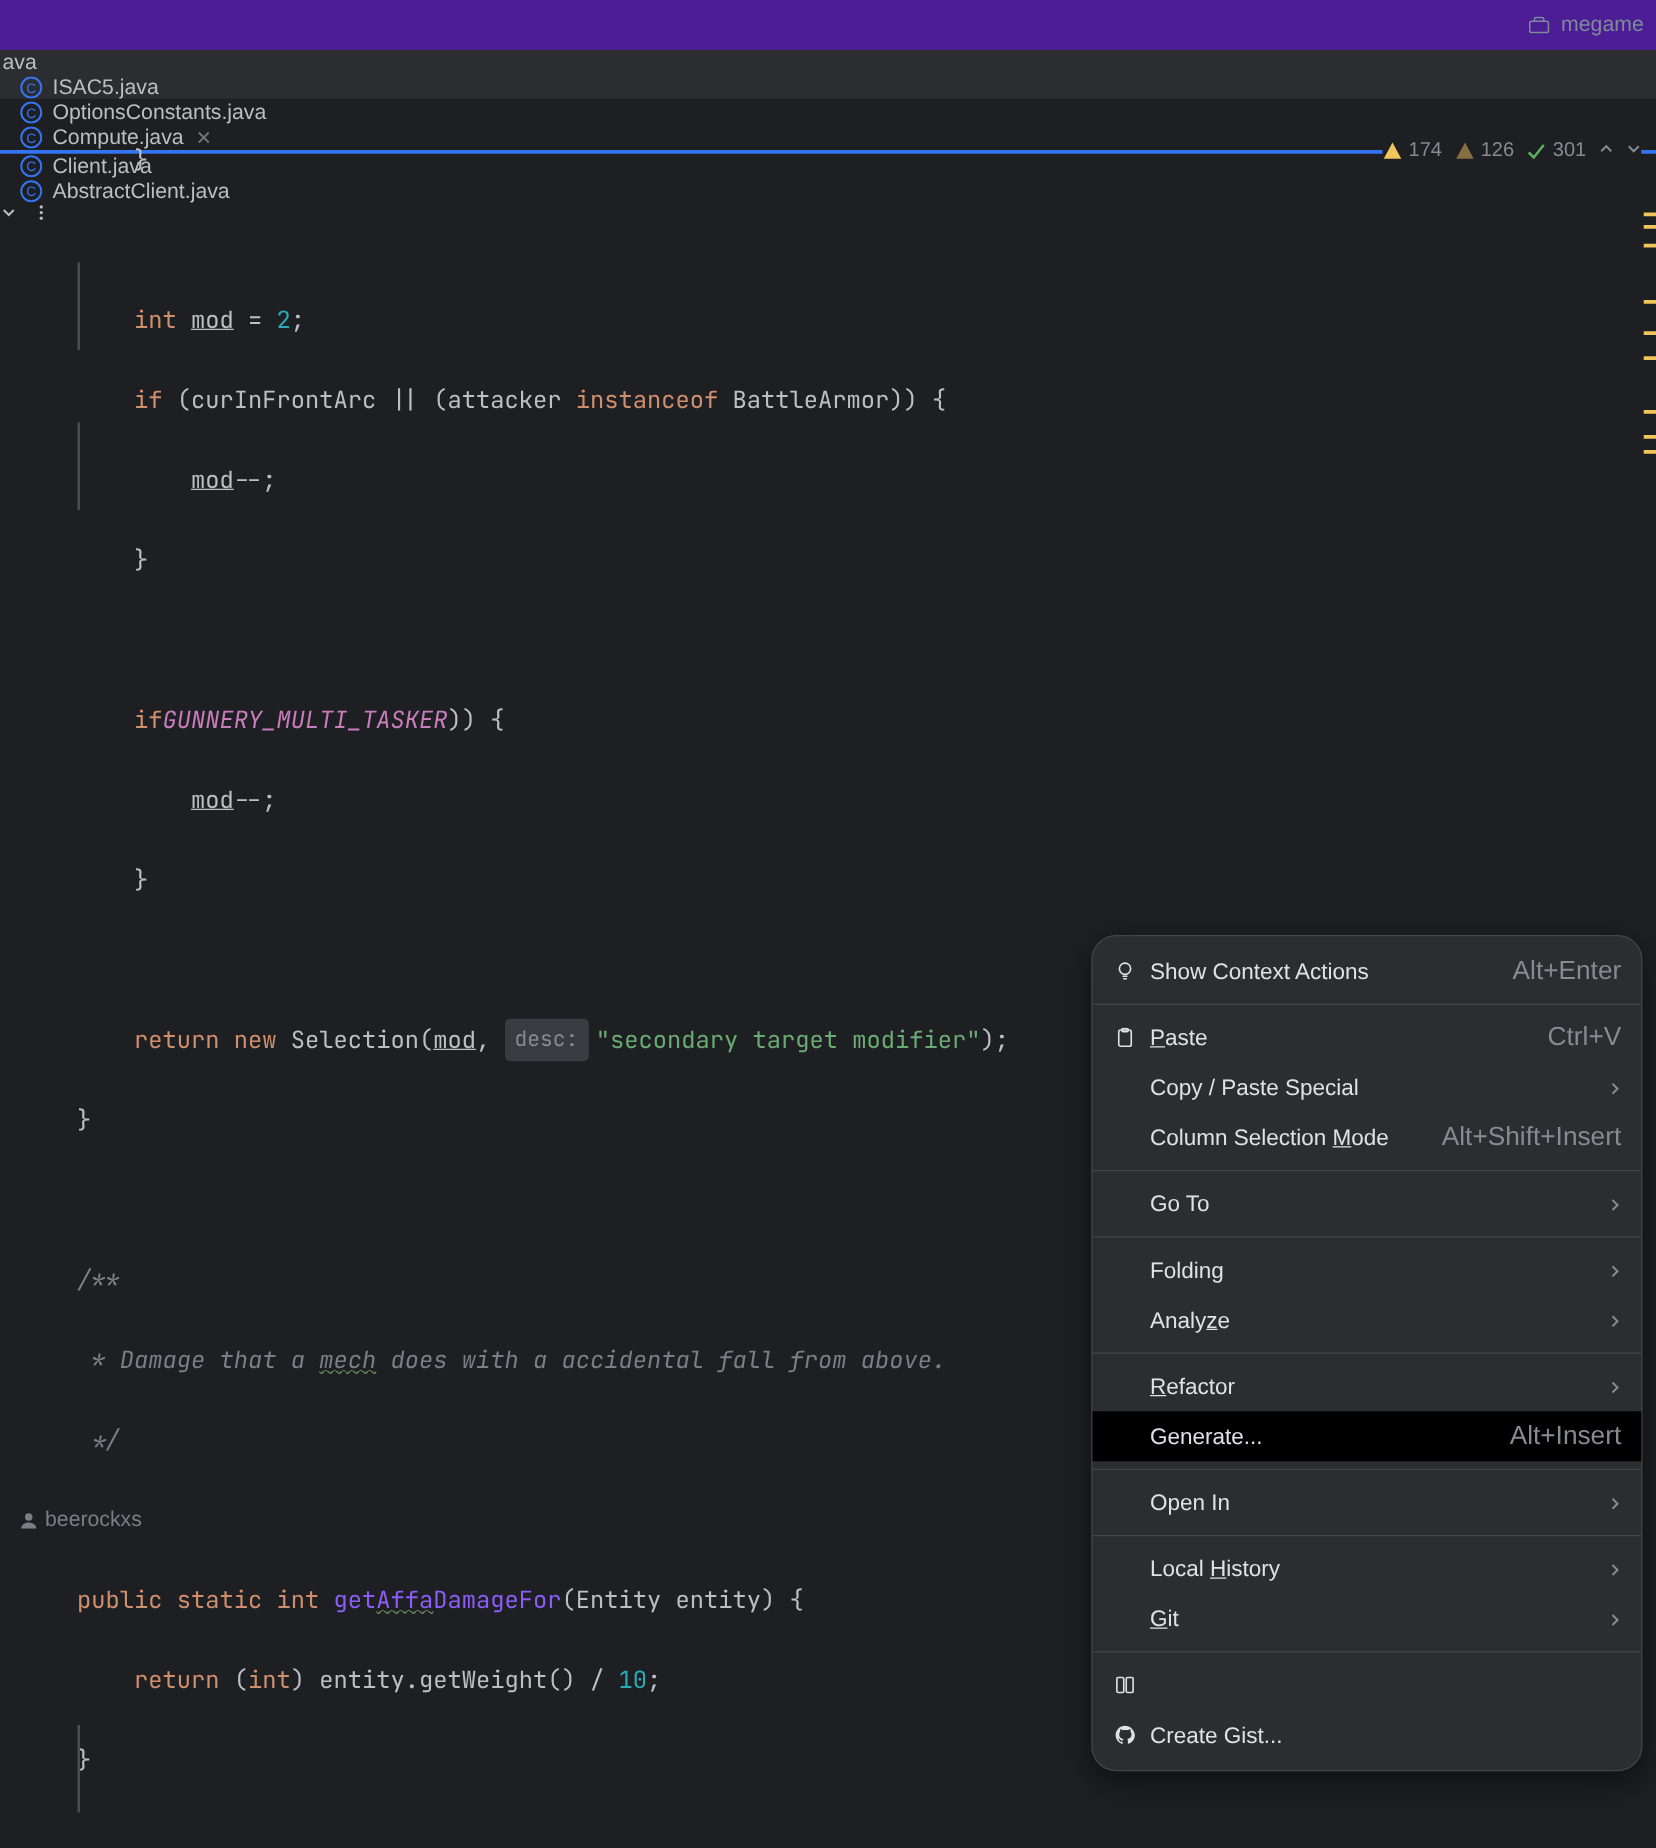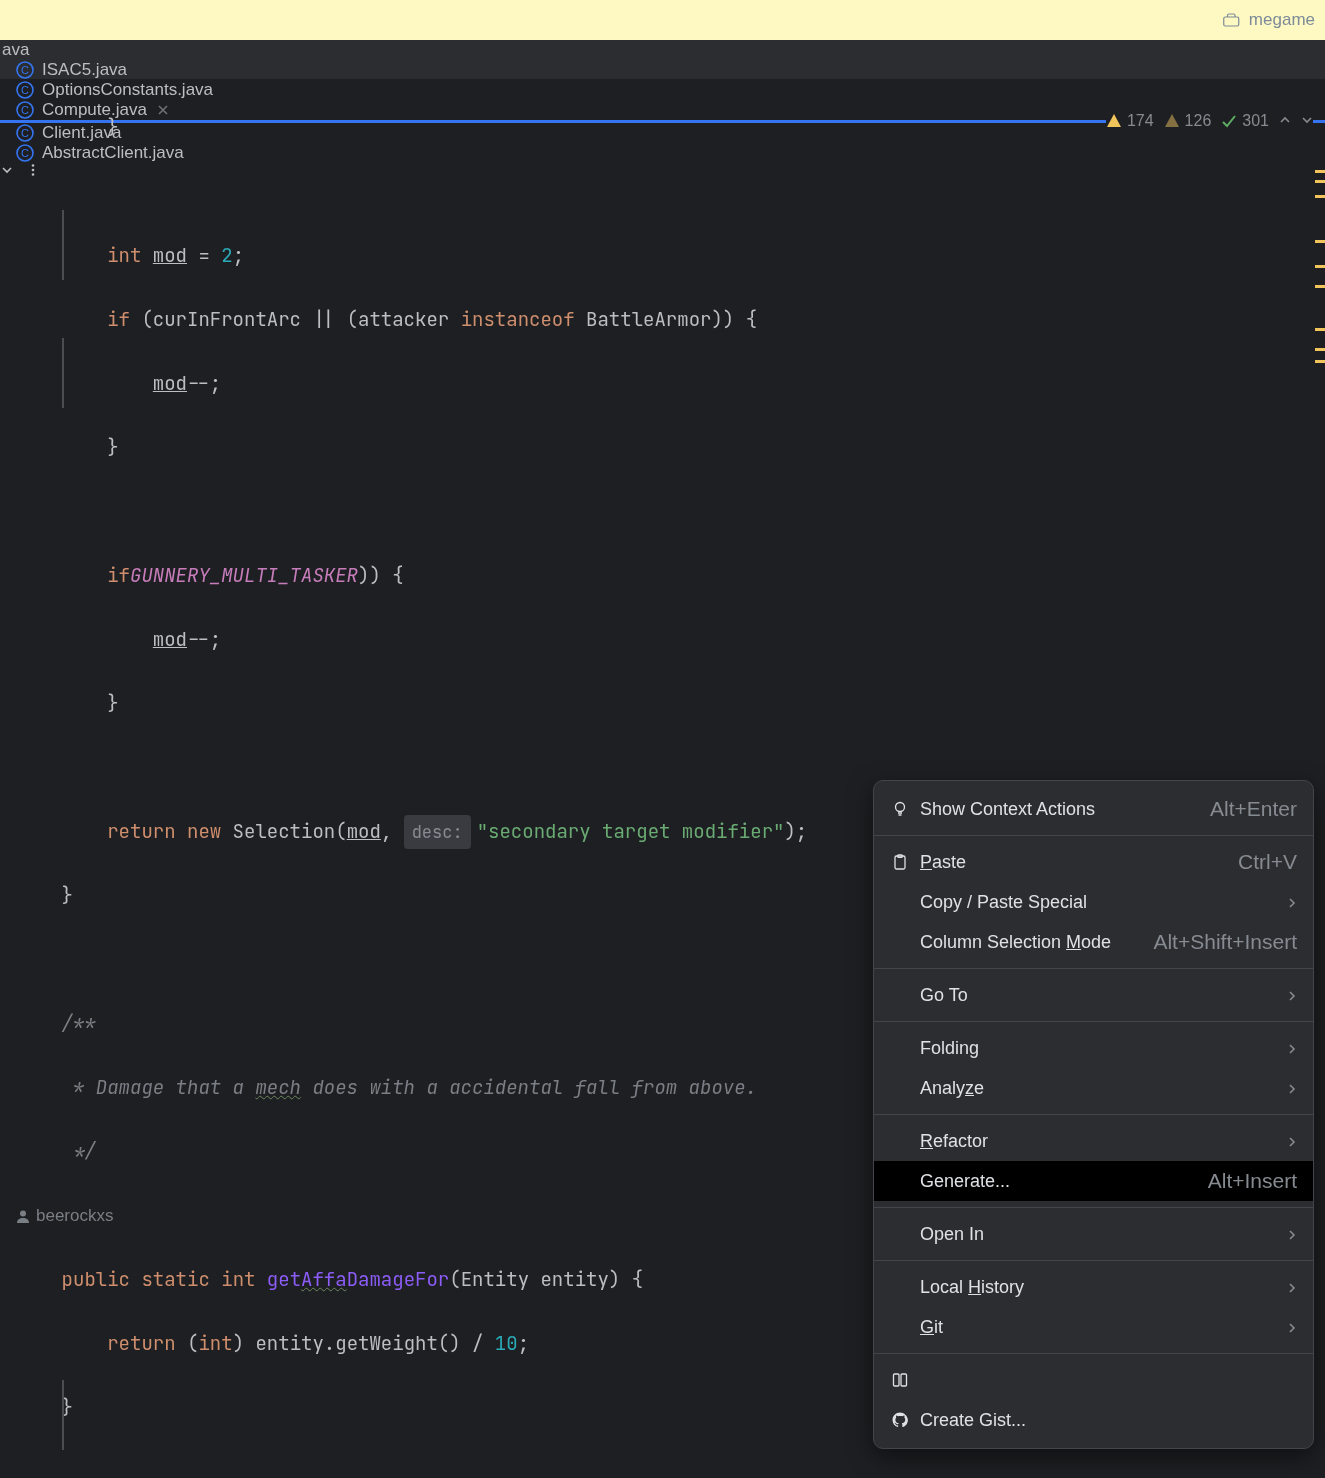--- a/index.html
+++ b/index.html
@@ -8,21 +8,21 @@
       color: #bcbec4;
       font-family: -apple-system, BlinkMacSystemFont, "Segoe UI", sans-serif;
       font-size: 16px;
       width: 1325px;
       height: 1478px;
       overflow: hidden;
       position: relative;
     }
     .topbar {
       height: 40px;
-      background: #fef9c3;
+      background: #4c1d95;
       display: flex;
       justify-content: flex-end;
       align-items: center;
       padding-right: 10px;
       color: #7d8b99;
       font-size: 17px;
     }
     .topbar svg { margin-right: 8px; }
     .tabs-row {
       height: 40px;
@@ -128,26 +128,26 @@
       margin-right: 6px;
     }
     .gutter-bar {
       position: absolute;
       left: 62px;
       width: 2px;
       background: #4b4d51;
     }
     .context-menu {
       position: absolute;
-      top: 780px;
+      top: 748px;
       left: 873px;
       width: 441px;
       background: #2b2d30;
       border: 1px solid #43454a;
-      border-radius: 10px;
+      border-radius: 20px;
       box-shadow: 0 8px 24px rgba(0,0,0,0.5);
       padding: 8px 0;
       font-size: 18px;
       color: #dfe1e5;
       z-index: 100;
     }
     .menu-item {
       display: flex;
       align-items: center;
       height: 40px;

